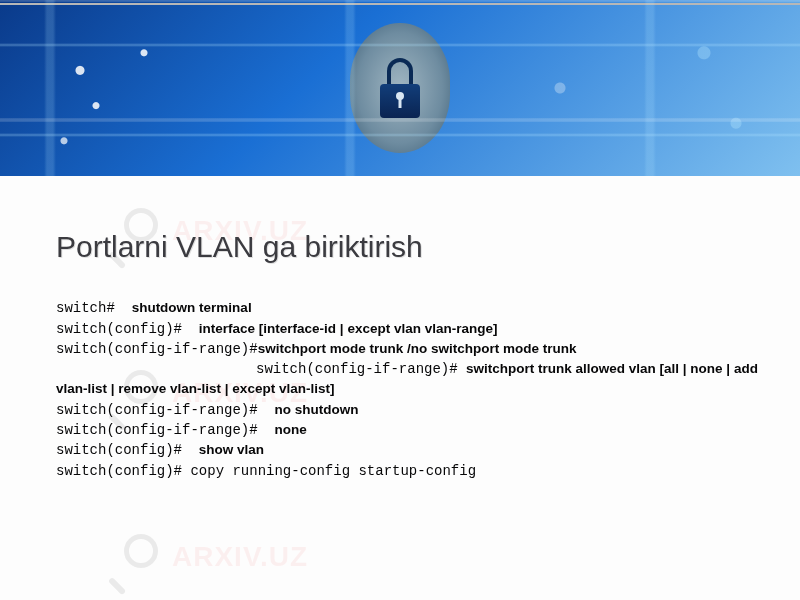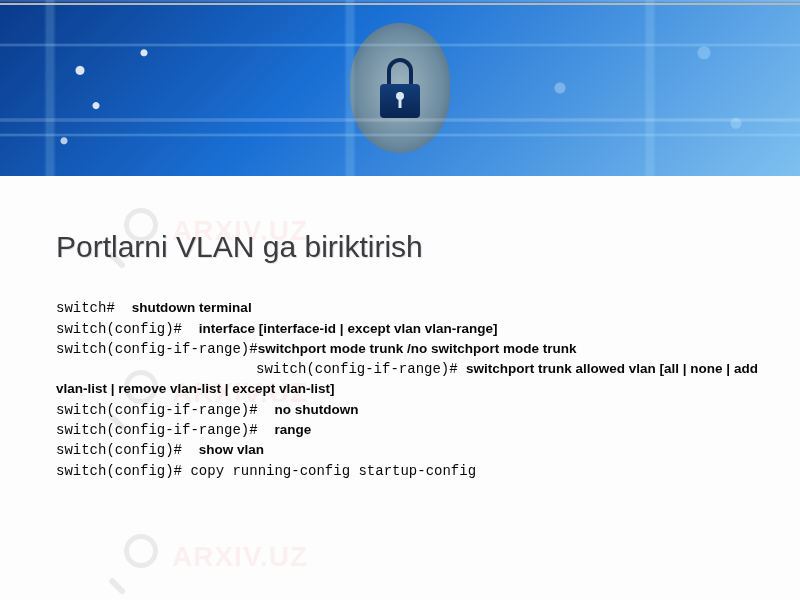--- a/index.html
+++ b/index.html
@@ -221,17 +221,17 @@
 
 <div class="content">
   <h2 class="slide-title">Portlarni VLAN ga biriktirish</h2>
 
   <div class="cmds">
 <span><span class="prompt">switch#  </span><b>shutdown terminal</b></span>
 <span><span class="prompt">switch(config)#  </span><b>interface [interface-id | except vlan vlan-range]</b></span>
 <span><span class="prompt">switch(config-if-range)#</span><b>switchport mode trunk /no switchport mode trunk</b></span>
 <span class="l6"><span class="prompt">switch(config-if-range)#  </span><b>switchport trunk allowed vlan [all | none | add vlan-list |                   remove vlan-list | except vlan-list]</b></span>
 <span><span class="prompt">switch(config-if-range)#  </span><b>no shutdown</b></span>
-<span><span class="prompt">switch(config-if-range)#  </span><b>range</b></span>
+<span><span class="prompt">switch(config-if-range)#  </span><b>none</b></span>
 <span><span class="prompt">switch(config)#  </span><b>show vlan</b></span>
 <span>switch(config)# copy running-config startup-config</span>
   </div>
 </div>
 
 </body></html>

